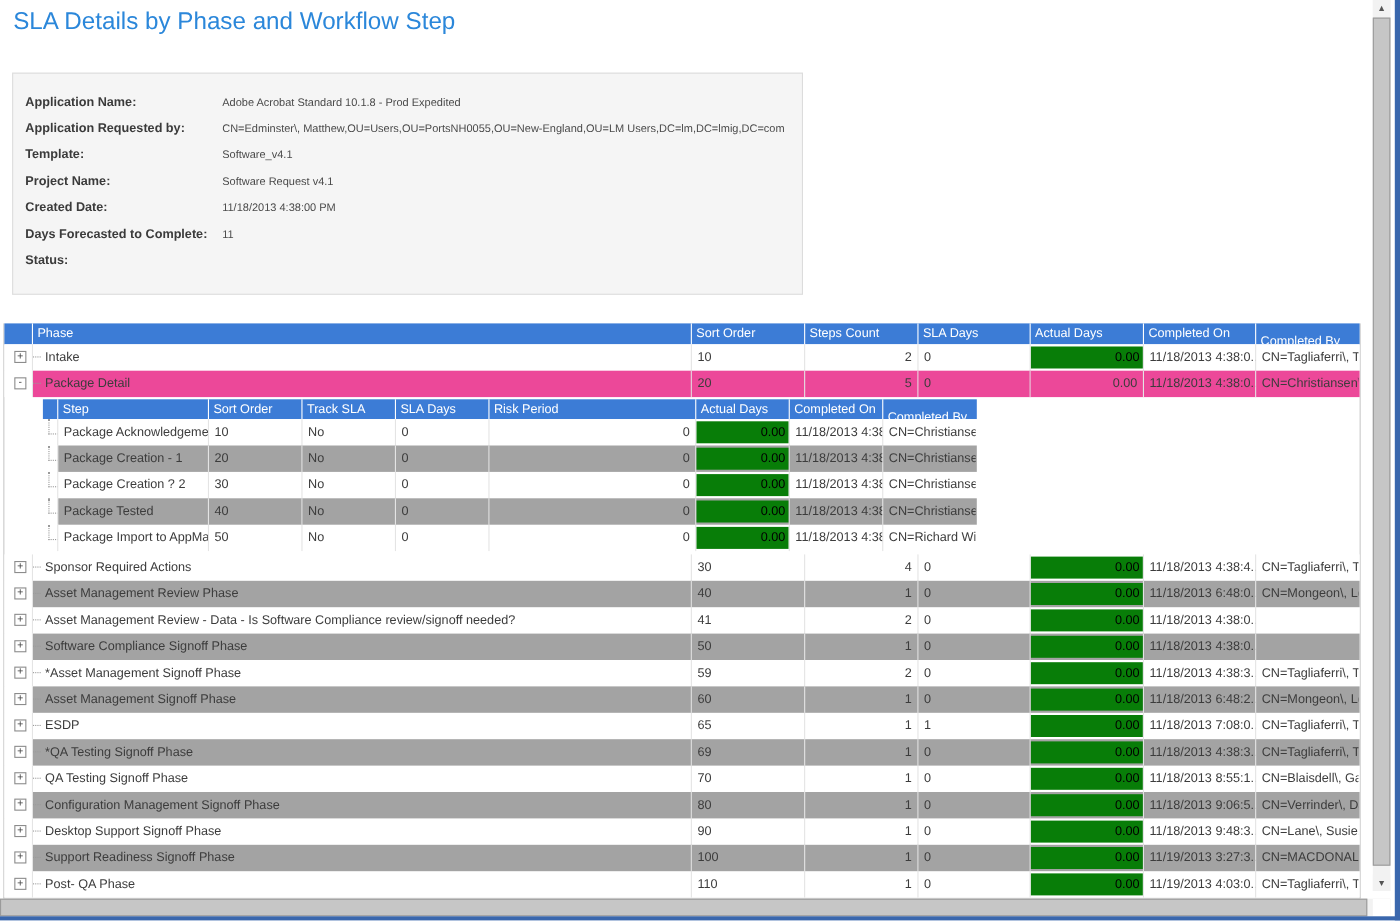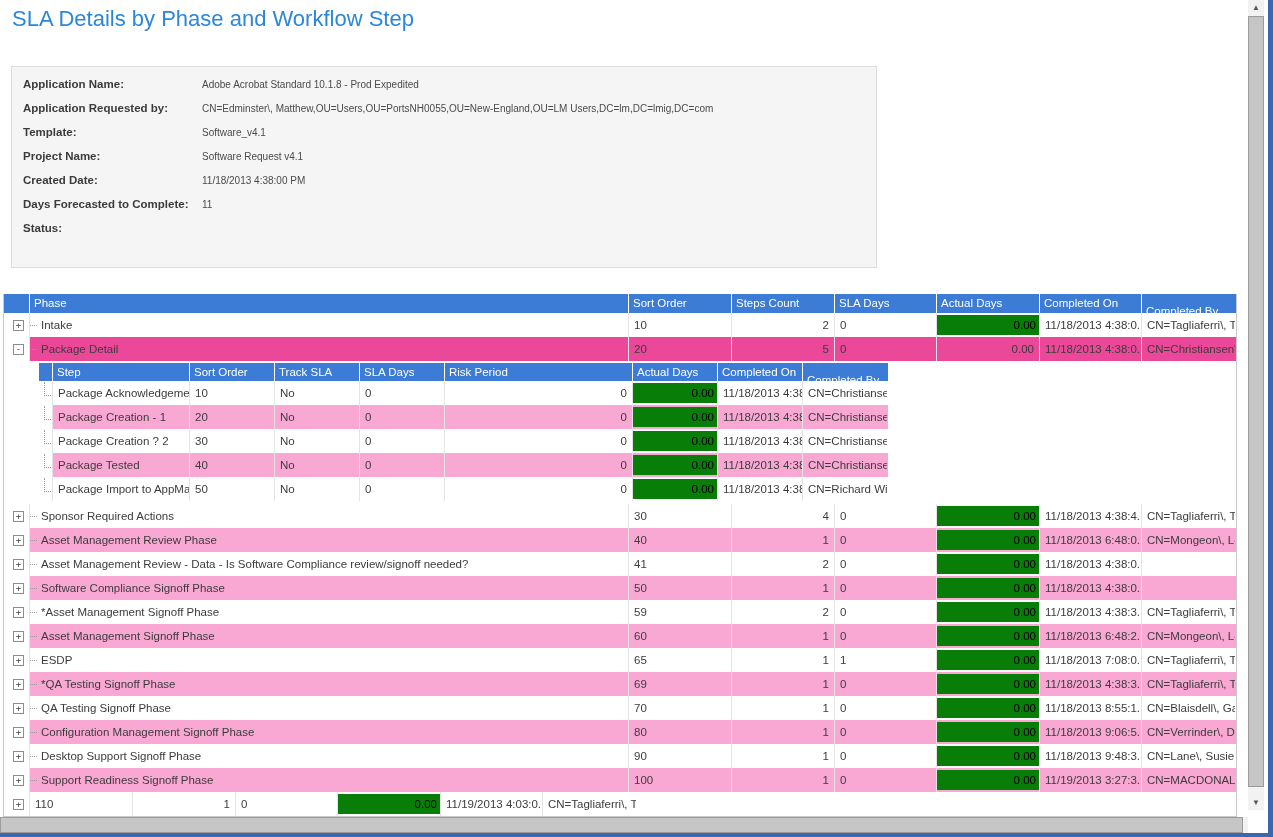--- a/index.html
+++ b/index.html
@@ -1,41 +1,41 @@
 <!DOCTYPE html>
 <html><head>
 <meta charset="utf-8">
 <style>
   html,body{margin:0;padding:0;background:#fff;}
   .window{position:relative;width:1273px;height:837px;background:#fff;overflow:hidden;
           font-family:"Liberation Sans",sans-serif;}
   .title{position:absolute;left:12px;top:6px;font-size:22px;font-weight:400;color:#2b87da;white-space:nowrap;}
 
   
-  .info-panel{position:absolute;left:11px;top:66px;width:866px;height:202px;background:#f5f5f5;
-              border:1px solid #dcdcdc;box-sizing:border-box;padding-top:5px;}
+  .info-panel{position:absolute;left:11px;top:66px;width:719px;height:202px;background:#f5f5f5;
+              border:1px solid #dcdcdc;box-sizing:border-box;padding-top:14px;}
   .info-row{display:flex;height:24px;align-items:center;}
   .info-label{width:179px;padding-left:11px;font-weight:bold;font-size:11.5px;color:#3b3b3b;white-space:nowrap;}
   .info-value{flex:1;font-size:10px;color:#4a4a4a;white-space:nowrap;overflow:hidden;}
 
   
   .grid{position:absolute;left:3px;top:294px;width:1234px;box-sizing:border-box;background:#fff;
         border-left:1px solid #c9c9c9;border-right:1px solid #c9c9c9;border-bottom:1px solid #c9c9c9;}
   .ghead{display:flex;height:19px;background:#3c7cd6;}
   .hcell{box-sizing:border-box;color:#fff;font-size:11.5px;line-height:19px;padding-left:4px;
          border-right:1px solid #fff;white-space:nowrap;overflow:hidden;}
   .hcell:last-child{border-right:none;margin-top:8px;}
   .c-exp{width:26px;}.c-phase{width:599px;}.c-sort{width:103px;}.c-steps{width:103px;}
   .c-sla{width:102px;}.c-act{width:103px;}.c-on{width:102px;}.c-by{width:94px;}
 
   .row{display:flex;height:24px;background:#fff;}
   .rcell{box-sizing:border-box;font-size:11.5px;line-height:24px;color:#3c3c3c;white-space:nowrap;
          overflow:hidden;border-right:1px solid #e4e4e4;padding-left:5px;}
   .rcell:last-child{border-right:1px solid transparent;}
-  .row.alt .rcell:not(.c-exp):not(.s-exp){background:#f9a8d4;}
+  .row.alt .rcell:not(.c-exp):not(.s-exp){background:#a3a3a3;}
   .row.sel .rcell:not(.c-exp){background:#ec4899;}
   .num{text-align:right;padding-right:5px;padding-left:0;}
   .nopad{padding-left:0;}
   .gbar{height:20px;margin-top:2px;background:#087d08;color:#000;text-align:right;
         padding-right:3px;line-height:20px;font-size:11.5px;}
 
   .xp{display:inline-block;width:9px;height:9px;box-sizing:content-box;border:1px solid #8c8c8c;background:#fff;
       line-height:9px;font-size:9px;text-align:center;color:#444;margin-left:9px;vertical-align:middle;
       font-family:"DejaVu Sans Mono",monospace;cursor:pointer;}
   .hd{display:inline-block;width:7px;border-top:1px dotted #9a9a9a;vertical-align:middle;margin-right:4px;}
@@ -350,20 +350,21 @@
           <div class="rcell c-steps num">1</div>
           <div class="rcell c-sla">0</div>
           <div class="rcell c-act nopad">
             <div class="gbar">0.00</div>
           </div>
           <div class="rcell c-on">11/19/2013 3:27:3...</div>
           <div class="rcell c-by">CN=MACDONALD...</div>
         </div>
         <div class="row">
           <div class="rcell c-exp nopad"><span class="xp">+</span></div>
+          <div class="rcell c-phase nopad"><span class="hd"></span><span>Post- QA Phase</span></div>
           <div class="rcell c-sort">110</div>
           <div class="rcell c-steps num">1</div>
           <div class="rcell c-sla">0</div>
           <div class="rcell c-act nopad">
             <div class="gbar">0.00</div>
           </div>
           <div class="rcell c-on">11/19/2013 4:03:0...</div>
           <div class="rcell c-by">CN=Tagliaferri\, Ta...</div>
         </div>
       </div>

